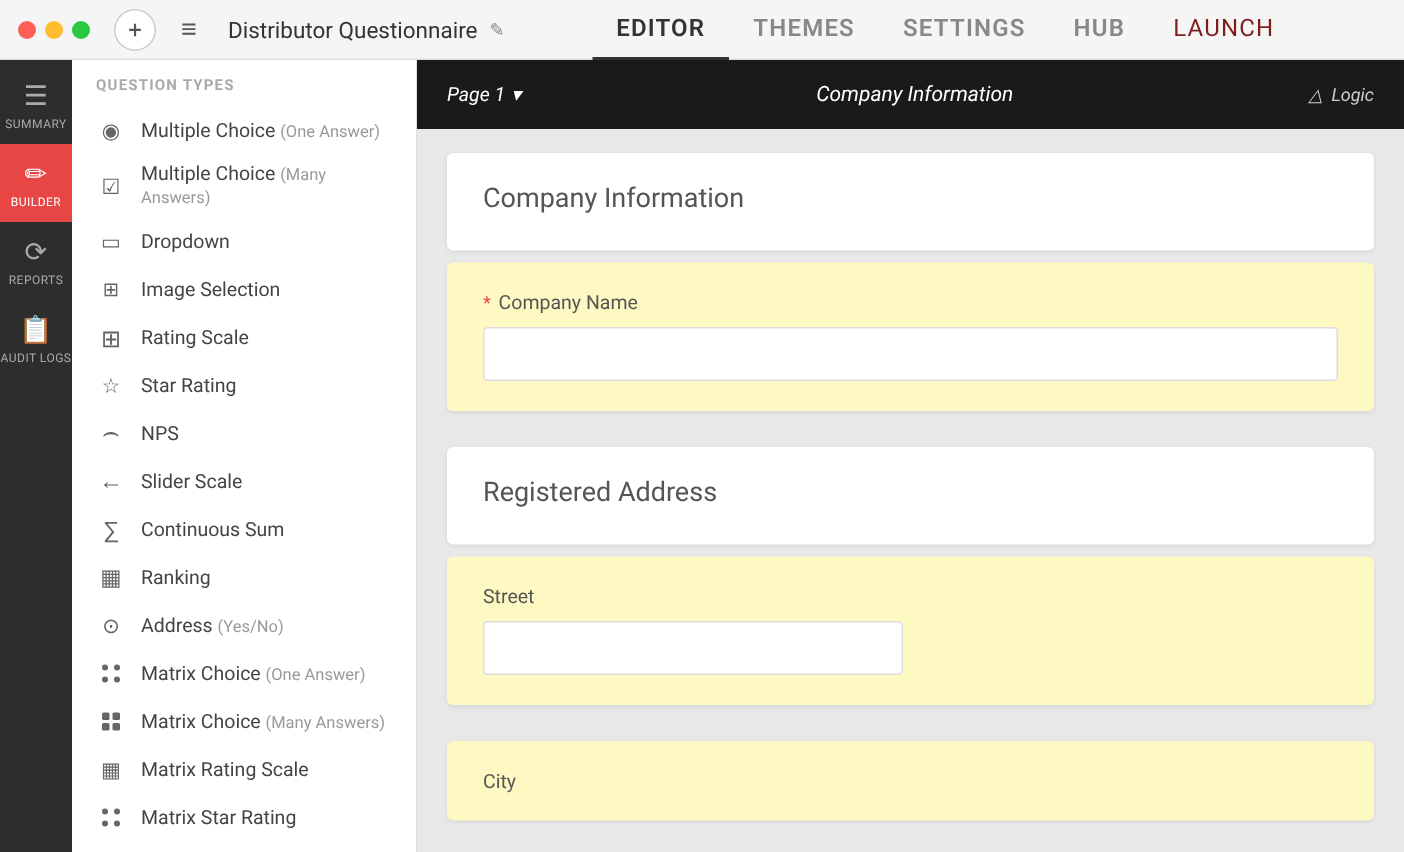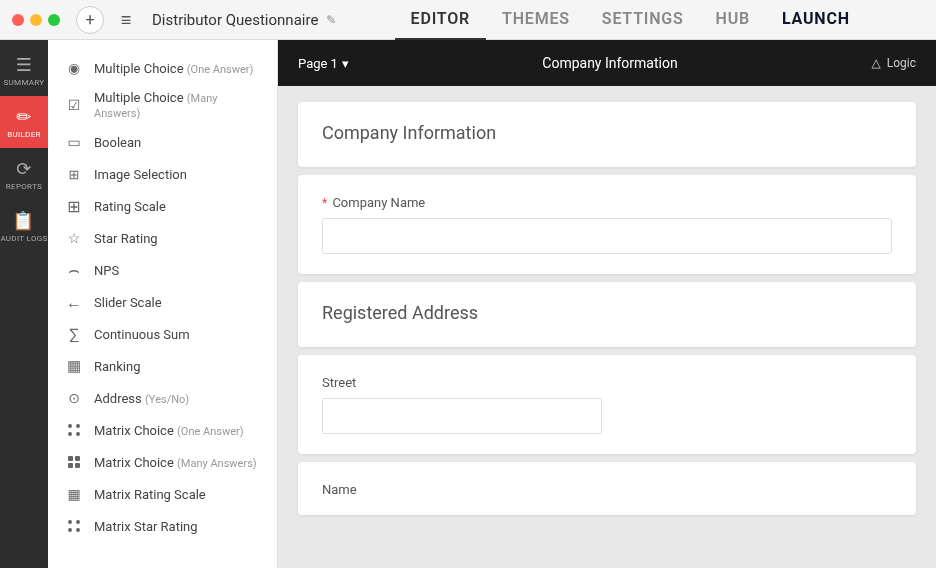--- a/index.html
+++ b/index.html
@@ -40,21 +40,21 @@
       color: #888;
       cursor: pointer;
       height: 40px;
       display: flex;
       align-items: center;
       border-bottom: 2px solid transparent;
       text-transform: uppercase;
     }
     .nav-item.active { color: #333; border-bottom: 2px solid #333; }
     .nav-item.hub { color: #888; }
-    .nav-item.launch { color: #0f172a; font-weight: 700; }
+    .nav-item.launch { color: #7f1d1d; font-weight: 400; }
 
     
     .app-body {
       display: flex;
       flex: 1;
       overflow: hidden;
     }
 
     
     .icon-sidebar {
@@ -120,40 +120,41 @@
       padding: 0;
     }
 
     .page-header {
       background: #1a1a1a;
       color: white;
       display: flex;
       align-items: center;
       padding: 0 20px;
       height: 46px;
+      font-style: italic;
     }
     .page-header-left { display: flex; align-items: center; gap: 4px; font-size: 13px; cursor: pointer; }
     .page-header-center { flex: 1; text-align: center; font-size: 14px; }
     .page-header-right { font-size: 12px; display: flex; align-items: center; gap: 6px; cursor: pointer; color: #ccc; }
 
     .editor-content { padding: 16px 20px; }
 
     .section-card {
       background: white;
       border-radius: 4px;
       margin-bottom: 8px;
       padding: 20px 24px;
       box-shadow: 0 1px 3px rgba(0,0,0,0.08);
     }
     .section-title { font-size: 18px; color: #555; font-weight: 400; margin-bottom: 4px; }
 
     .question-card {
-      background: #ffffff;
+      background: #fef9c3;
       border-radius: 4px;
-      margin-bottom: 8px;
+      margin-bottom: 24px;
       padding: 20px 24px;
       box-shadow: 0 1px 3px rgba(0,0,0,0.08);
     }
     .question-label { font-size: 13px; color: #555; margin-bottom: 8px; }
     .required-star { color: #e84545; font-size: 12px; margin-right: 2px; }
     .text-input {
       width: 100%;
       height: 36px;
       border: 1px solid #ddd;
       border-radius: 3px;
@@ -216,40 +217,41 @@
       <span class="si-icon">⟳</span>
       <span class="si-label">REPORTS</span>
     </div>
     <div class="icon-sidebar-item">
       <span class="si-icon">📋</span>
       <span class="si-label" style="text-align:center;">AUDIT LOGS</span>
     </div>
   </div>
 
   <div class="question-panel">
+    <div class="question-panel-title">QUESTION TYPES</div>
 
     <div class="q-item">
       <div class="q-icon">◉</div>
       <span class="q-label">
         <span>Multiple Choice</span>
         <span class="sub">(One Answer)</span>
       </span>
     </div>
 
     <div class="q-item">
       <div class="q-icon">☑</div>
       <span class="q-label">
         <span>Multiple Choice</span>
         <span class="sub">(Many Answers)</span>
       </span>
     </div>
 
     <div class="q-item">
       <div class="q-icon">▭</div>
-      <span class="q-label">Boolean</span>
+      <span class="q-label">Dropdown</span>
     </div>
 
     <div class="q-item">
       <div class="q-icon" style="font-size:13px;">⊞</div>
       <span class="q-label">Image Selection</span>
     </div>
 
     <div class="q-item">
       <div class="q-icon" style="font-size:16px;">⊞</div>
       <span class="q-label">Rating Scale</span>
@@ -367,19 +369,19 @@
       <div class="section-card">
         <div class="section-title">Registered Address</div>
       </div>
 
       <div class="question-card">
         <div class="question-label">Street</div>
         <input type="text" class="short-input" style="">
       </div>
 
       <div class="question-card" style="padding-bottom: 10px;">
-        <div class="question-label">Name</div>
+        <div class="question-label">City</div>
       </div>
 
     </div>
   </div>
 
 </div>
 
 </body></html>

